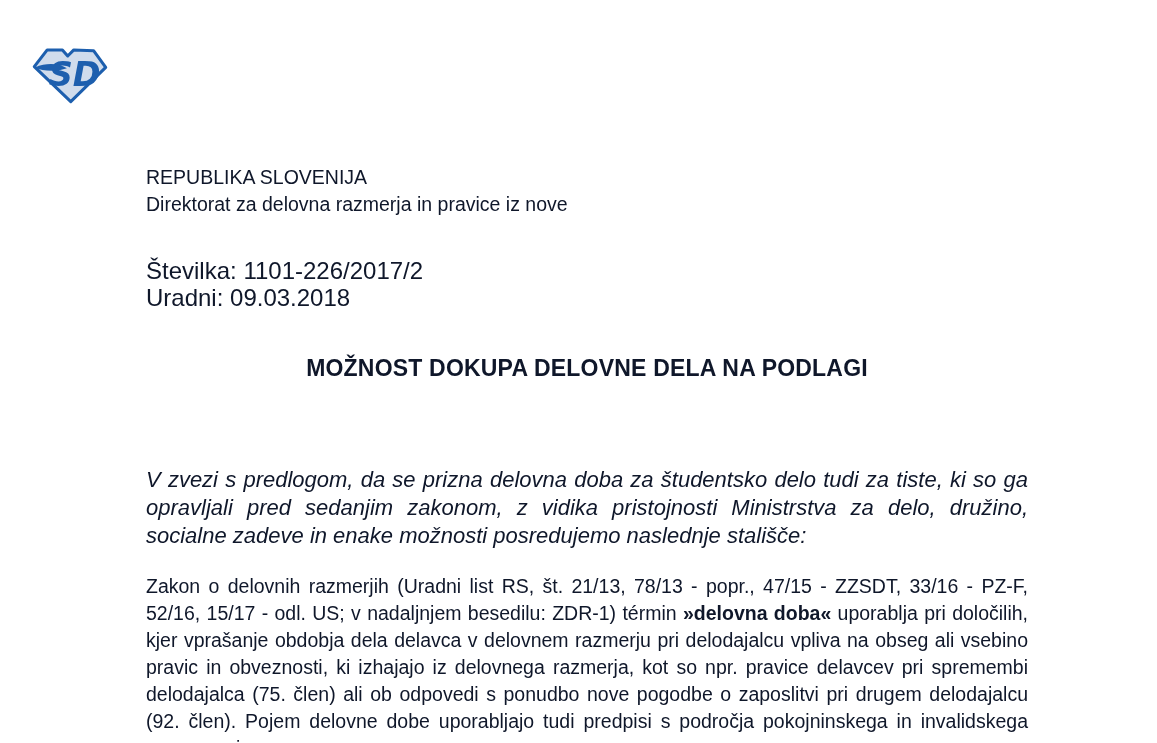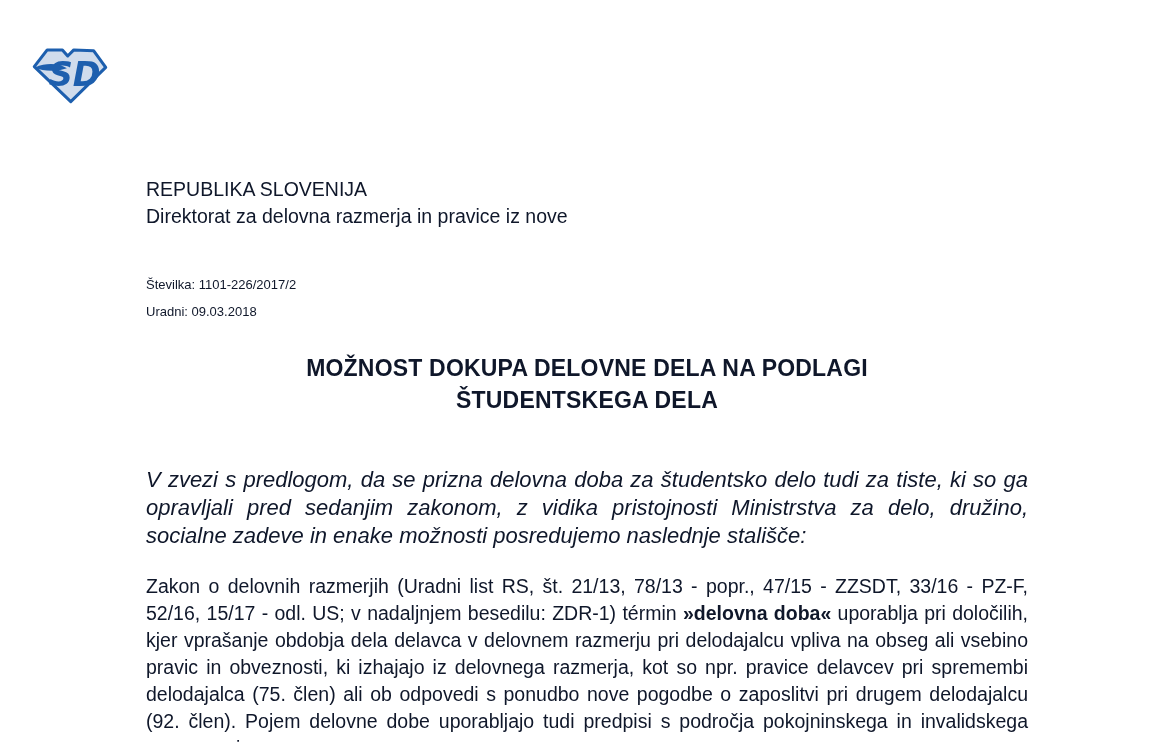--- a/index.html
+++ b/index.html
@@ -23,27 +23,27 @@
     top: 46px;
     width: 76px;
     height: 58px;
   }
   .col {
     position: absolute;
     left: 138px;
     width: 882px;
   }
   .header-block {
-    top: 176px;
+    top: 164px;
     font-size: 19.5px;
     line-height: 27px;
   }
   .reference-block {
-    top: 271px;
-    font-size: 13px;
+    top: 257px;
+    font-size: 24px;
     line-height: 27px;
   }
   .doc-title {
     top: 352px;
     text-align: center;
     font-weight: bold;
     font-size: 23px;
     line-height: 32px;
     letter-spacing: 0.2px;
   }
@@ -78,20 +78,19 @@
     <div class="line">Direktorat za delovna razmerja in pravice iz nove</div>
   </div>
 
   <div class="col reference-block">
     <div class="line"><span>Številka:</span> <span>1101-226/2017/2</span></div>
     <div class="line"><span>Uradni:</span> <span>09.03.2018</span></div>
   </div>
 
   <div class="col doc-title">
     <div>MOŽNOST DOKUPA DELOVNE DELA NA PODLAGI</div>
-    <div>ŠTUDENTSKEGA DELA</div>
   </div>
 
   <div class="col intro-block">V zvezi s predlogom, da se prizna delovna doba za študentsko delo tudi za tiste, ki so ga opravljali pred sedanjim zakonom, z vidika pristojnosti Ministrstva za delo, družino, socialne zadeve in enake možnosti posredujemo naslednje stališče:</div>
 
   <div class="col body-block"><span>Zakon o delovnih razmerjih (Uradni list RS, št. 21/13, 78/13 - popr., 47/15 - ZZSDT, 33/16 - PZ-F, 52/16, 15/17 - odl. US; v nadaljnjem besedilu: ZDR-1) términ </span><b>»delovna doba«</b><span> uporablja pri določilih, kjer vprašanje obdobja dela delavca v delovnem razmerju pri delodajalcu vpliva na obseg ali vsebino pravic in obveznosti, ki izhajajo iz delovnega razmerja, kot so npr. pravice delavcev pri spremembi delodajalca (75. člen) ali ob odpovedi s ponudbo nove pogodbe o zaposlitvi pri drugem delodajalcu (92. člen). Pojem delovne dobe uporabljajo tudi predpisi s področja pokojninskega in invalidskega zavarovanja.</span></div>
 
 </div>
 
 </body></html>

